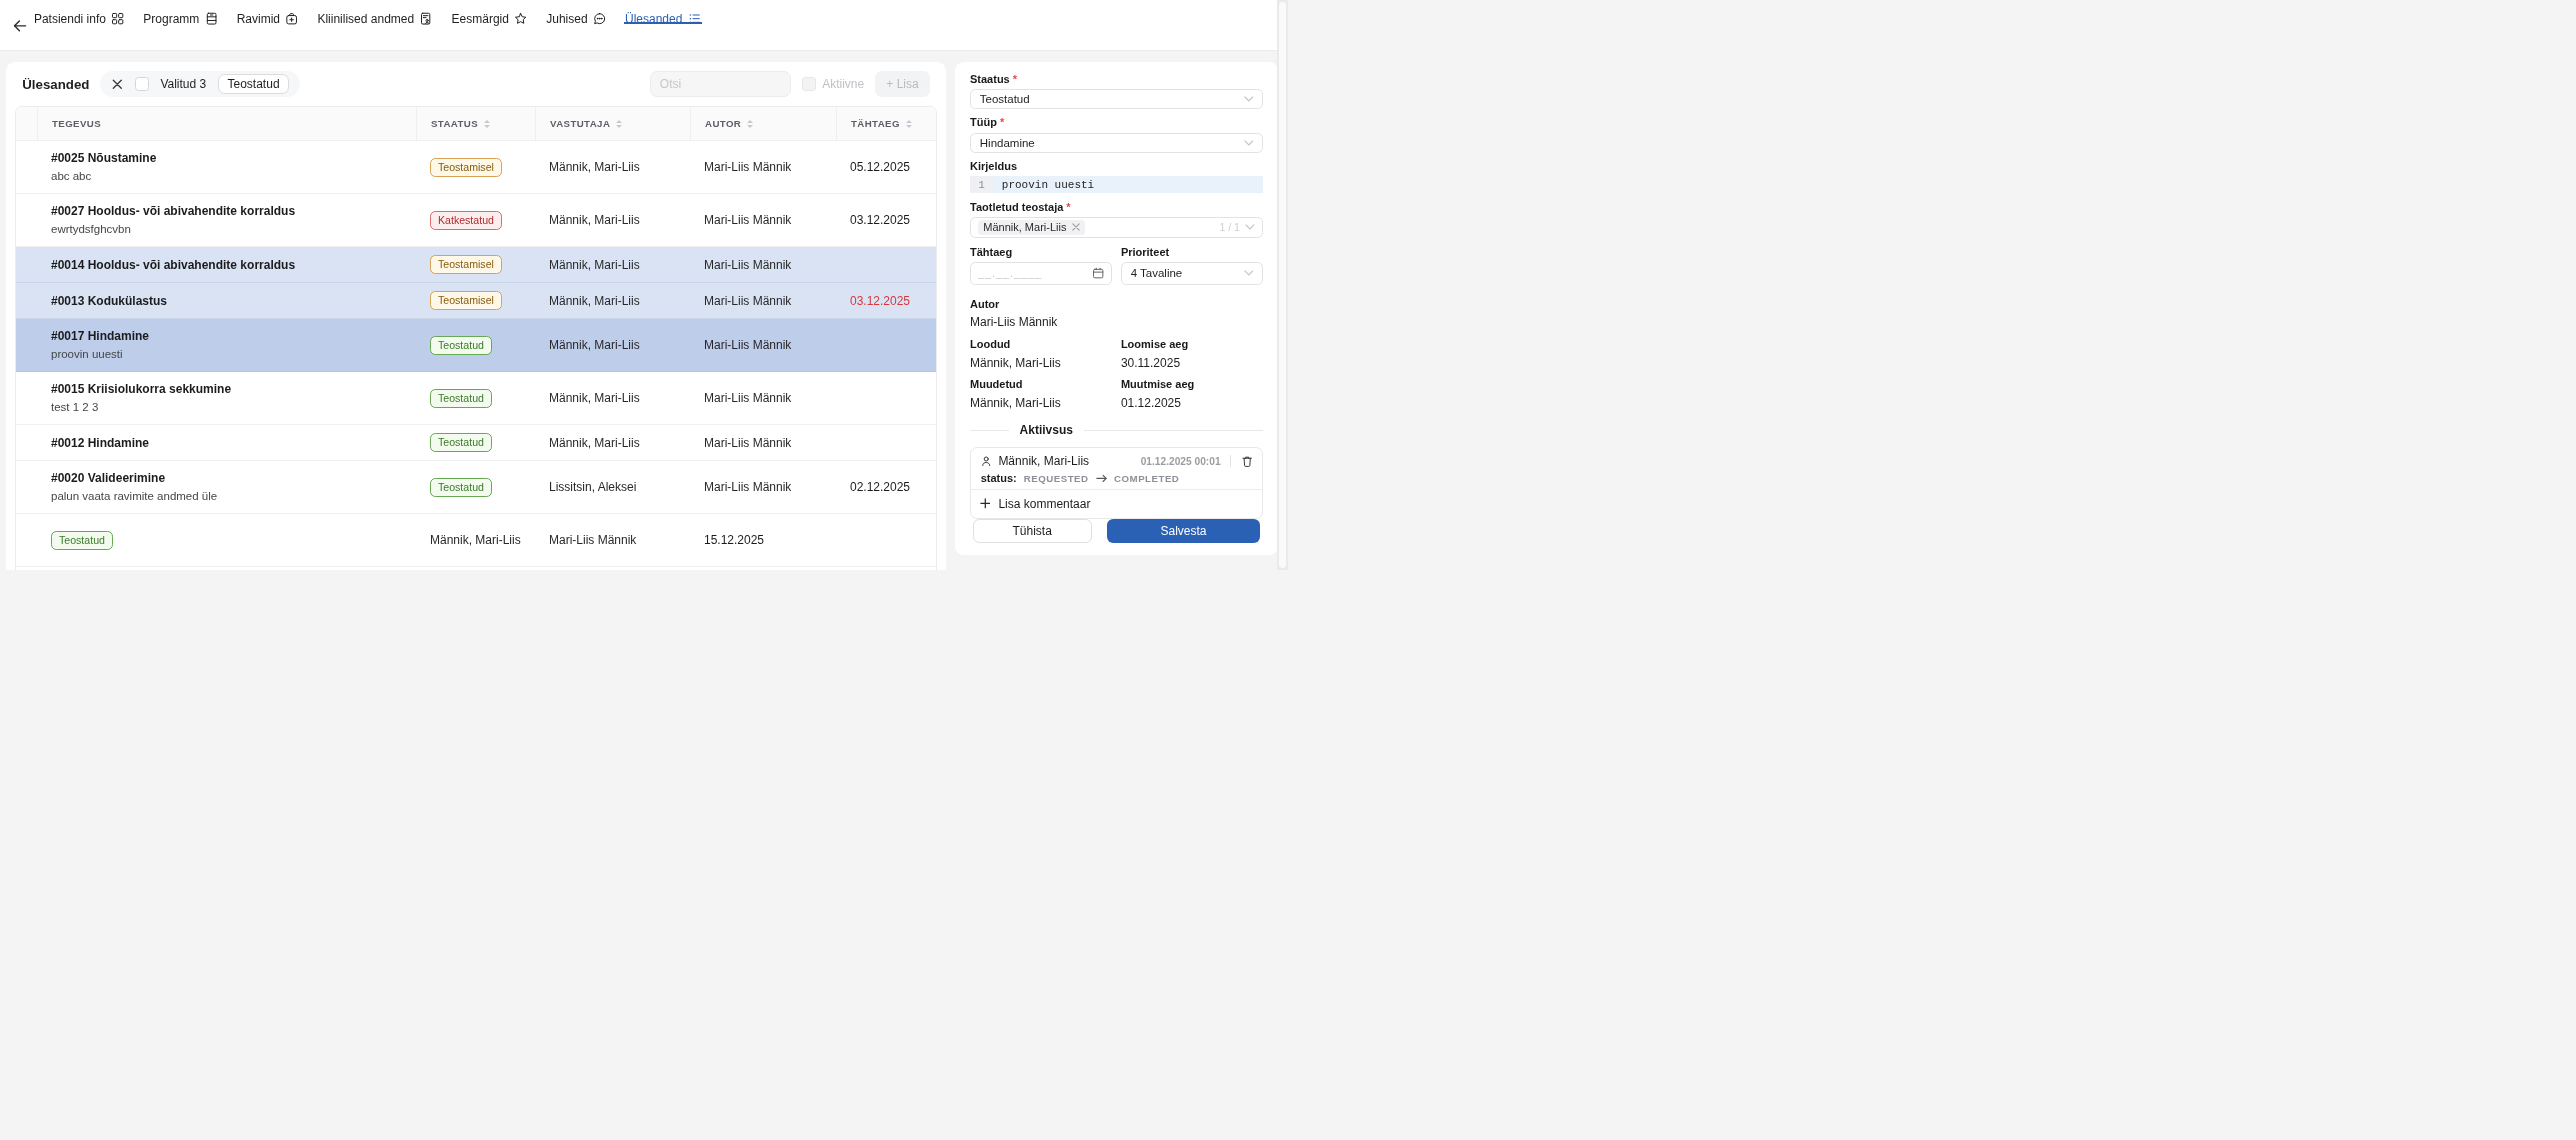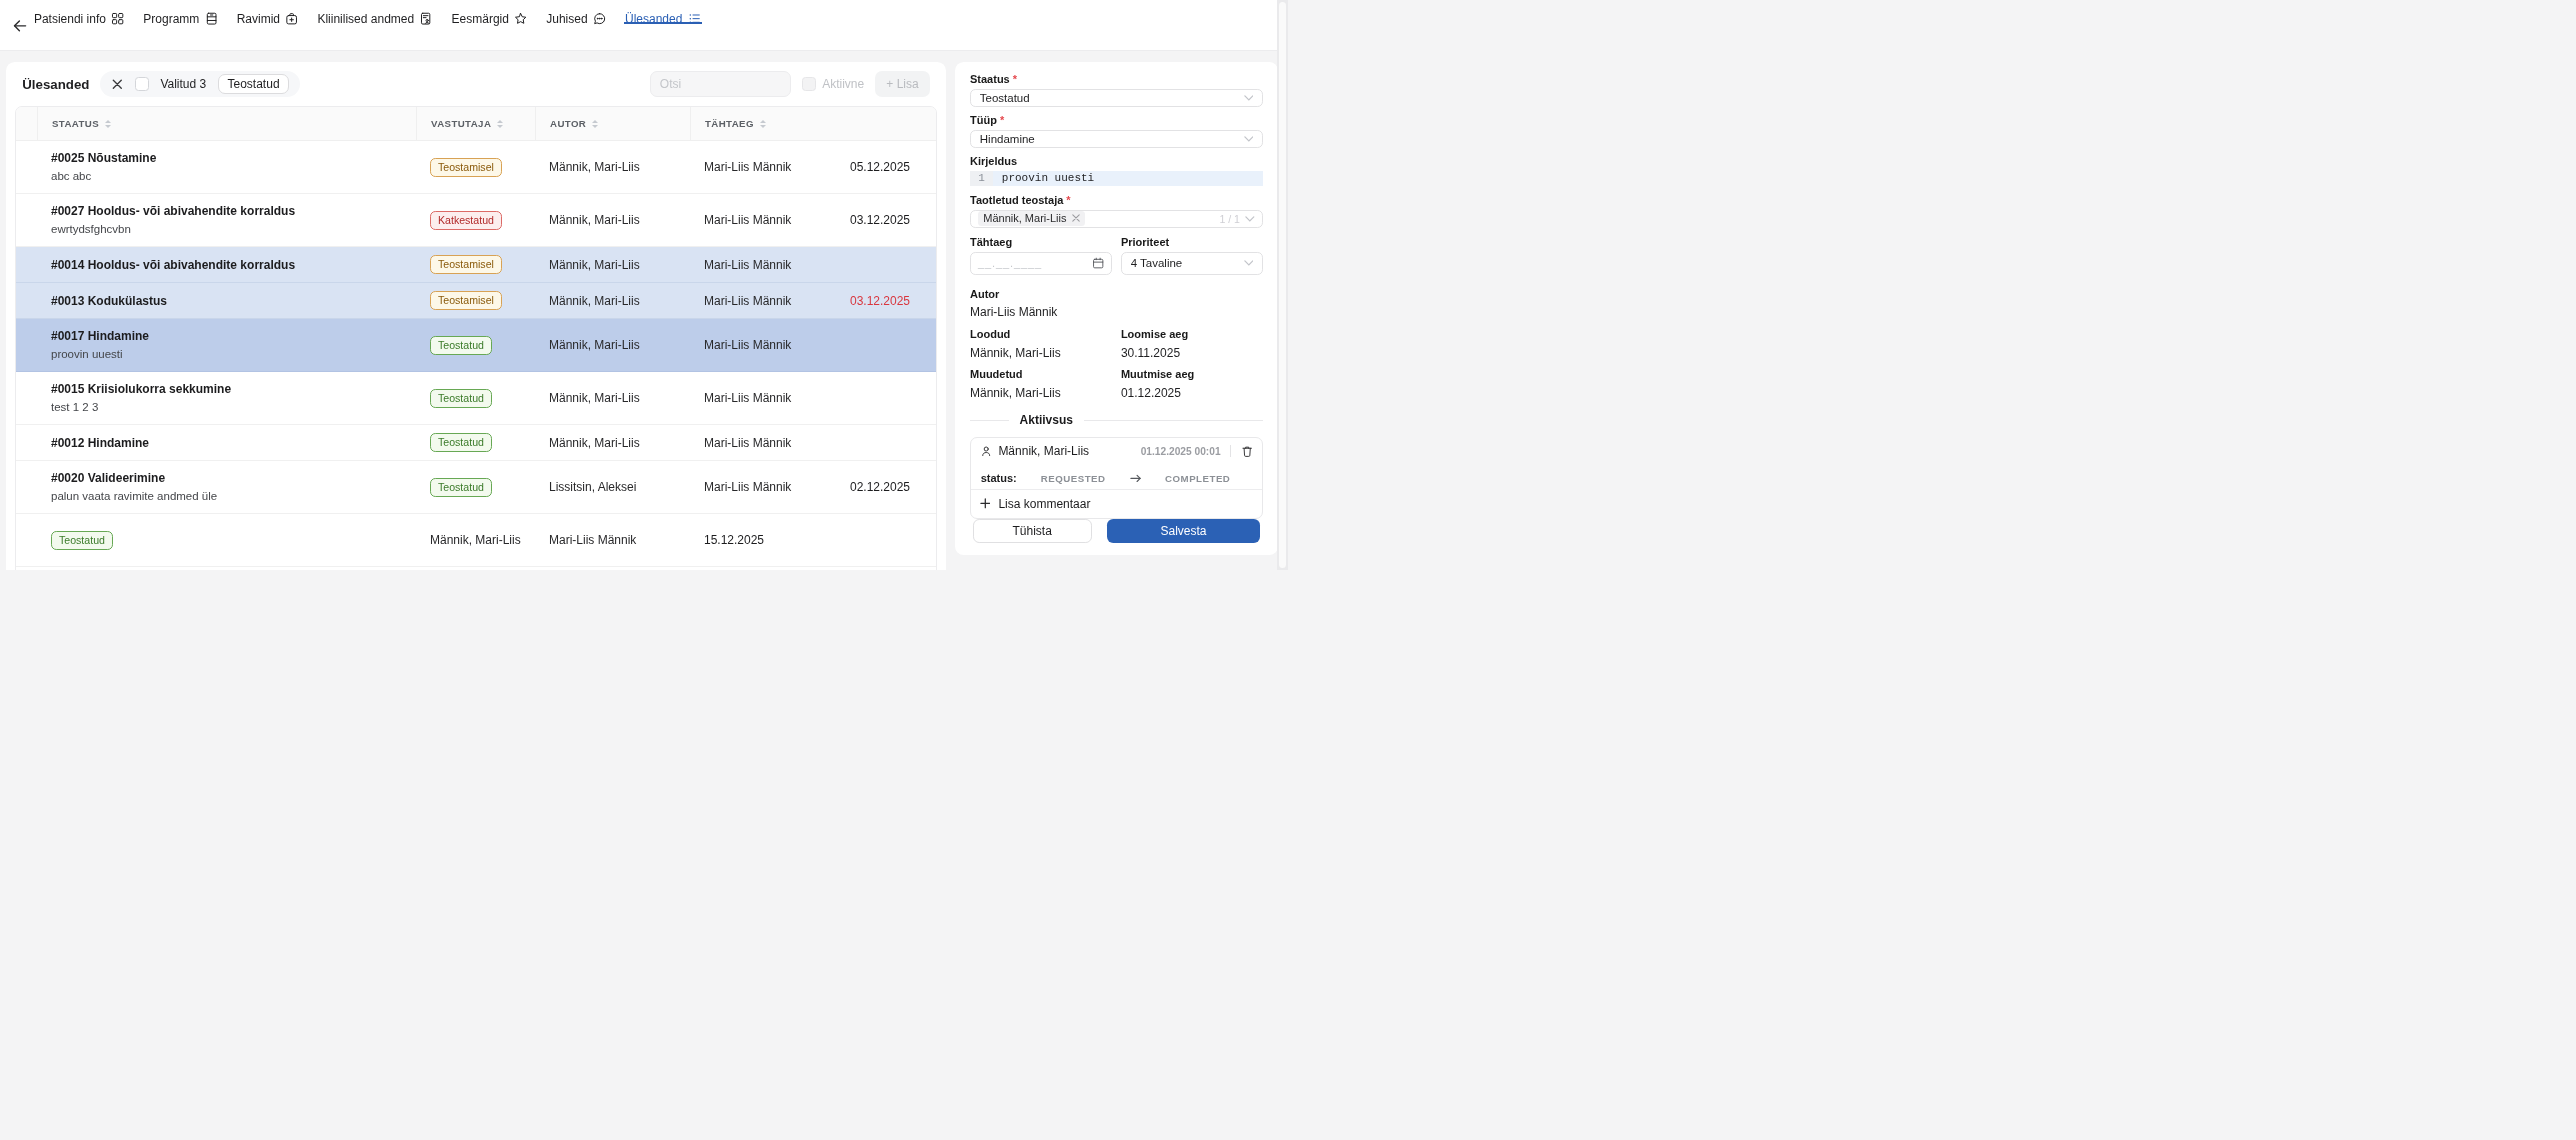--- a/index.html
+++ b/index.html
@@ -86,21 +86,21 @@
   .divider .l{height:0.9px;background:#e8e8ea;}
   .divider .l.left{width:39px;}
   .divider .l.right{flex:1;}
   .actcard{border:0.9px solid #e8e8ea;border-radius:7px;}
   .actmain{padding:6.2px 8.8px 5.3px;}
   .actrow1{display:flex;align-items:center;gap:6.2px;}
   .actname{font-size:12px;color:#1c1c1e;}
   .actsp{flex:1}
   .actts{font-size:10.2px;font-weight:700;color:#9b9da2;}
   .vdiv{width:0.9px;height:12.4px;background:#e3e3e5;margin:0 3.5px;}
-  .actrow2{display:flex;align-items:center;gap:24px;margin-top:14px;padding-left:0.9px;}
+  .actrow2{display:flex;align-items:center;gap:7px;margin-top:4px;padding-left:0.9px;}
   .stlbl{font-size:11px;font-weight:700;color:#1c1c1e;}
   .stval{font-size:9.7px;font-weight:700;letter-spacing:0.5px;color:#8c9096;}
   .comment{border-top:0.9px solid #ececee;padding:6.2px 8.8px 7px;display:flex;align-items:center;gap:8px;font-size:12px;color:#1c1c1e;cursor:pointer;}
   .pfooter{margin-top:auto;display:flex;gap:15px;padding:0 2.7px;}
   .btn{height:24px;border-radius:6.2px;font-size:12px;font-family:inherit;cursor:pointer;}
   .btn.cancel{flex:1;background:#fff;border:0.9px solid #e0e0e2;color:#1c1c1e;}
   .btn.save{flex:1.35;background:#2b61b5;border:none;color:#fff;}
   
   .sbar{position:absolute;right:0;top:0;bottom:0;width:10.6px;background:#eaeaec;}
   .sthumb{position:absolute;left:1.8px;right:1.8px;top:1.8px;bottom:1.8px;background:#fafafa;border-radius:4.4px;}
@@ -215,20 +215,24 @@
     <div class="aktiivne">
       <span class="cb disabled"></span>
       <span class="lbl">Aktiivne</span>
     </div>
     <button class="lisa">+ Lisa</button>
   </div>
 
   <div class="tablewrap">
     <div class="tgrid thead">
       <div class="th"></div>
+    <div class="th">
+    <span>TEGEVUS</span>
+
+  </div>
         <div class="th">
     <span>STAATUS</span>
     <span class="sort">
             <i class="up"></i>
             <i class="down"></i>
           </span>
   </div>
         <div class="th">
     <span>VASTUTAJA</span>
     <span class="sort">

